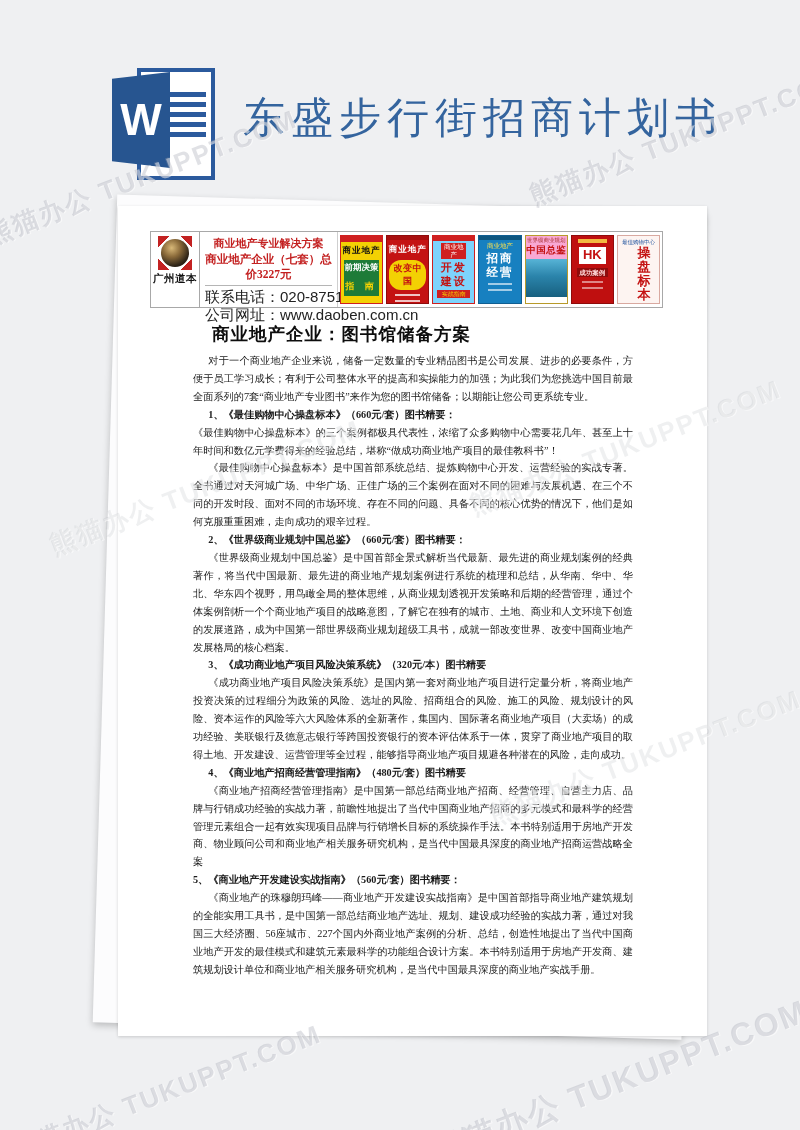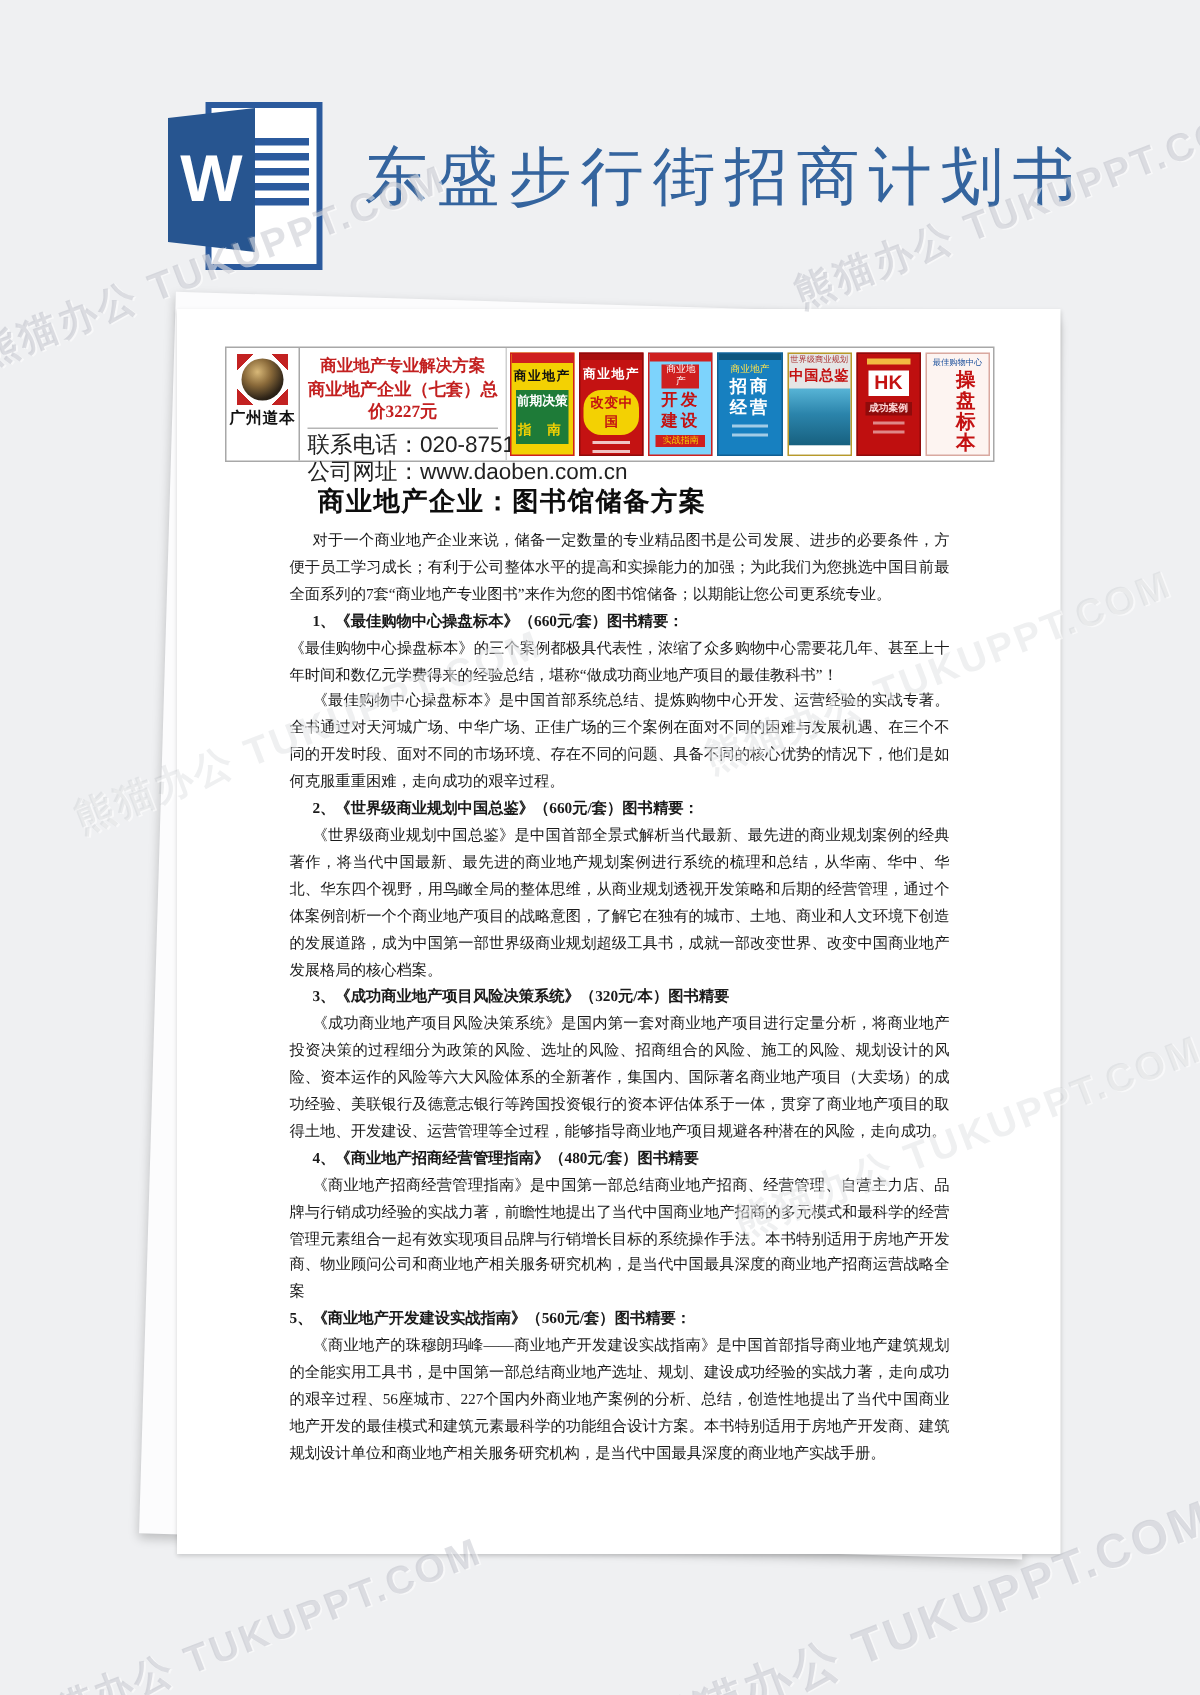--- a/index.html
+++ b/index.html
@@ -69,21 +69,21 @@
   .c3 .chip{background:#cf1f1f;color:#fff;font-size:6.5px;line-height:8px;margin:2px 8px 0;}
   .c3 .t2{font-size:11px;font-weight:700;color:#c41212;letter-spacing:2px;line-height:12px;margin-top:2px;}
   .c3 .band{background:#cf1f1f;color:#f3d103;font-size:6px;line-height:8px;margin:3px 4px 0;}
   
   .c4{background:#1780c0;border:1px solid #115f92;}
   .c4 .strip{height:4px;background:#0e567f;}
   .c4 .t1{font-size:6.5px;color:#ffe34d;margin-top:2px;}
   .c4 .t2{font-size:11.5px;font-weight:700;color:#fff;letter-spacing:2px;line-height:13px;margin-top:1px;}
   .c4 .dash{height:2px;background:rgba(255,255,255,.6);margin:4px 9px 0;}
   
-  .c5{background:#e5e5e5;border:1px solid #b89a2a;display:flex;flex-direction:column;}
+  .c5{background:#f9a8d4;border:1px solid #b89a2a;display:flex;flex-direction:column;}
   .c5 .t1{font-size:5.5px;color:#a33;line-height:7px;margin-top:1px;}
   .c5 .t2{font-size:9.5px;font-weight:700;color:#c41212;letter-spacing:.5px;}
   .c5 .photo{flex:1;margin-top:2px;background:linear-gradient(180deg,#57b4d6 0%,#2b84ab 45%,#17607f 100%);}
   .c5 .foot{height:6px;background:#fff;}
   
   .c6{background:#bf0f0f;border:1px solid #8f0b0b;}
   .c6 .strip{height:4px;background:#ffe34d;margin:3px 6px 0;opacity:.8;}
   .c6 .hkbox{background:#fff;margin:4px 7px 0;padding:1px 0 2px;}
   .c6 .t1{font-size:13px;font-weight:700;color:#c41212;line-height:14px;}
   .c6 .t2{font-size:6.5px;color:#ffd9d9;font-weight:700;background:#8f0b0b;margin:4px 5px 0;line-height:9px;}
@@ -209,21 +209,21 @@
     <div class="sec-heading ind">1、《最佳购物中心操盘标本》（660元/套）图书精要：</div>
         <div class="para">《最佳购物中心操盘标本》的三个案例都极具代表性，浓缩了众多购物中心需要花几年、甚至上十年时间和数亿元学费得来的经验总结，堪称“做成功商业地产项目的最佳教科书”！</div>
         <div class="para ind">《最佳购物中心操盘标本》是中国首部系统总结、提炼购物中心开发、运营经验的实战专著。全书通过对天河城广场、中华广场、正佳广场的三个案例在面对不同的困难与发展机遇、在三个不同的开发时段、面对不同的市场环境、存在不同的问题、具备不同的核心优势的情况下，他们是如何克服重重困难，走向成功的艰辛过程。</div>
         <div class="sec-heading ind">2、《世界级商业规划中国总鉴》（660元/套）图书精要：</div>
         <div class="para ind">《世界级商业规划中国总鉴》是中国首部全景式解析当代最新、最先进的商业规划案例的经典著作，将当代中国最新、最先进的商业地产规划案例进行系统的梳理和总结，从华南、华中、华北、华东四个视野，用鸟瞰全局的整体思维，从商业规划透视开发策略和后期的经营管理，通过个体案例剖析一个个商业地产项目的战略意图，了解它在独有的城市、土地、商业和人文环境下创造的发展道路，成为中国第一部世界级商业规划超级工具书，成就一部改变世界、改变中国商业地产发展格局的核心档案。</div>
         <div class="sec-heading ind">3、《成功商业地产项目风险决策系统》（320元/本）图书精要</div>
         <div class="para ind">《成功商业地产项目风险决策系统》是国内第一套对商业地产项目进行定量分析，将商业地产投资决策的过程细分为政策的风险、选址的风险、招商组合的风险、施工的风险、规划设计的风险、资本运作的风险等六大风险体系的全新著作，集国内、国际著名商业地产项目（大卖场）的成功经验、美联银行及德意志银行等跨国投资银行的资本评估体系于一体，贯穿了商业地产项目的取得土地、开发建设、运营管理等全过程，能够指导商业地产项目规避各种潜在的风险，走向成功。</div>
         <div class="sec-heading ind">4、《商业地产招商经营管理指南》（480元/套）图书精要</div>
         <div class="para ind">《商业地产招商经营管理指南》是中国第一部总结商业地产招商、经营管理、自营主力店、品牌与行销成功经验的实战力著，前瞻性地提出了当代中国商业地产招商的多元模式和最科学的经营管理元素组合一起有效实现项目品牌与行销增长目标的系统操作手法。本书特别适用于房地产开发商、物业顾问公司和商业地产相关服务研究机构，是当代中国最具深度的商业地产招商运营战略全案</div>
         <div class="sec-heading">5、《商业地产开发建设实战指南》（560元/套）图书精要：</div>
-        <div class="para ind">《商业地产的珠穆朗玛峰——商业地产开发建设实战指南》是中国首部指导商业地产建筑规划的全能实用工具书，是中国第一部总结商业地产选址、规划、建设成功经验的实战力著，走向成功的艰辛过程、56座城市、227个国内外商业地产案例的分析、总结，创造性地提出了当代中国商业地产开发的最佳模式和建筑元素最科学的功能组合设计方案。本书特别适用于房地产开发商、建筑规划设计单位和商业地产相关服务研究机构，是当代中国最具深度的商业地产实战手册。</div>
+        <div class="para ind">《商业地产的珠穆朗玛峰——商业地产开发建设实战指南》是中国首部指导商业地产建筑规划的全能实用工具书，是中国第一部总结商业地产选址、规划、建设成功经验的实战力著，通过对我国三大经济圈、56座城市、227个国内外商业地产案例的分析、总结，创造性地提出了当代中国商业地产开发的最佳模式和建筑元素最科学的功能组合设计方案。本书特别适用于房地产开发商、建筑规划设计单位和商业地产相关服务研究机构，是当代中国最具深度的商业地产实战手册。</div>
       </div>
   </div>
 
   <div class="wm on-bg" style="left:-24px;top:160px;">熊猫办公 TUKUPPT.COM</div>
   <div class="wm on-bg" style="left:520px;top:120px;">熊猫办公 TUKUPPT.COM</div>
   <div class="wm" style="left:460px;top:430px;">熊猫办公 TUKUPPT.COM</div>
   <div class="wm" style="left:40px;top:470px;">熊猫办公 TUKUPPT.COM</div>
   <div class="wm" style="left:480px;top:740px;">熊猫办公 TUKUPPT.COM</div>
   <div class="wm on-bg" style="left:0px;top:1075px;">熊猫办公 TUKUPPT.COM</div>
   <div class="wm on-bg wm7" style="left:420px;top:1060px;">熊猫办公 TUKUPPT.COM</div>

